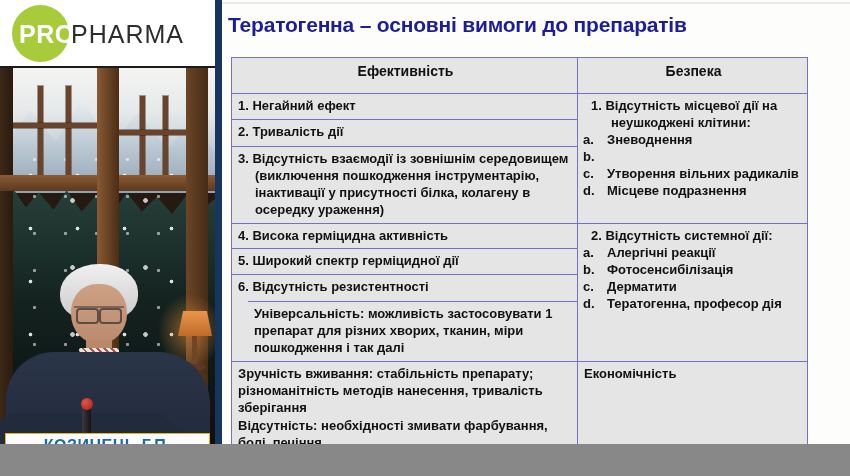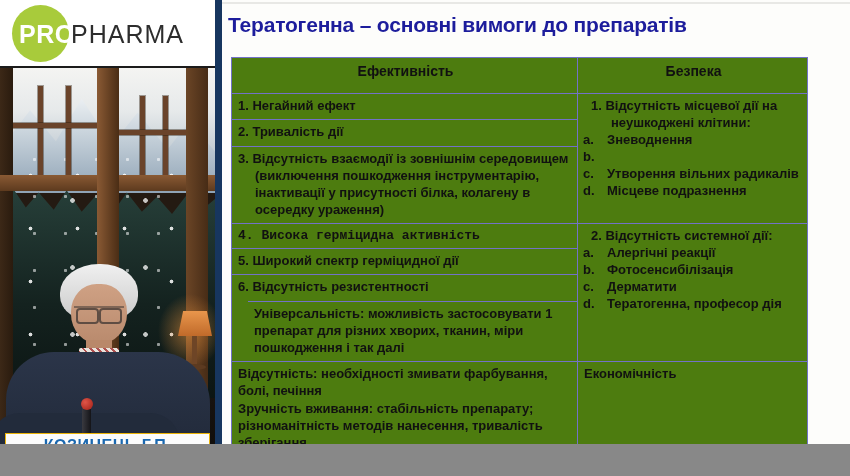--- a/index.html
+++ b/index.html
@@ -65,28 +65,28 @@
   .mic-tip{left:81px;top:330px;width:12px;height:12px;border-radius:50%;background:radial-gradient(circle at 35% 35%,#e05548,#a01f16);}
   .plate-name{left:5px;top:365px;width:205px;height:25px;background:#fcfcfc;border:1px solid #eab308;z-index:20;text-align:center;line-height:23px;font-weight:700;font-size:16px;color:var(--nameblue);letter-spacing:.5px;}
   .plate-title{left:5px;top:390px;width:205px;height:18px;background:var(--plateblue);z-index:20;text-align:center;line-height:18px;font-weight:700;font-size:12px;color:#fff;letter-spacing:.3px;}
 
   
   .slide{position:absolute;left:222px;top:0;width:628px;height:476px;background:#fdfdfb;}
   .slide-topline{position:absolute;left:0;top:2px;width:100%;height:2px;background:#e8e8e5;}
   .slide-strip{position:absolute;left:0;bottom:0;width:100%;height:6px;background:#d9d6d0;}
   .slide-title{position:absolute;left:6px;top:13px;font-size:21px;font-weight:700;color:var(--title);letter-spacing:-.2px;}
 
-  .tbl{position:absolute;left:9px;top:57px;width:577px;display:flex;border:1px solid var(--bd);background:#4d7c0f;}
+  .tbl{position:absolute;left:9px;top:57px;width:577px;display:flex;border:1px solid var(--bd);background:#e5e5e5;}
   .col{display:flex;flex-direction:column;}
   .colL{width:346px;border-right:1px solid var(--bd);}
   .colR{flex:1;}
   .c{padding:3px 4px 0 6px;font-size:13px;line-height:17px;font-weight:700;color:#111;}
   .c + .c{border-top:1px solid var(--bd);}
   .hd{text-align:center;padding-top:5px;font-size:14px;}
-  .hH{height:35px;} .h1{height:26px;} .h2{height:27px;} .h3{height:77px;} .h4{height:25px;font-family:Liberation Mono, monospace;}
+  .hH{height:35px;} .h1{height:26px;} .h2{height:27px;} .h3{height:77px;} .h4{height:25px;}
   .h5{height:26px;} .h6{height:27px;} .h7{height:60px;margin-left:16px;} .h8{height:97px;}
   .hb1{height:130px;padding-left:3px;} .hb2{height:138px;padding-left:3px;} .hb3{height:97px;}
   .hang{padding-left:23px;text-indent:-17px;}
   .rhead{padding-left:30px;text-indent:-20px;}
   .it{display:flex;}
   .it .m{width:26px;flex:none;padding-left:2px;}
   .it .t{flex:1;}
   .c p{margin:0;}
   .h8 p + p{margin-top:1px;}
 </style>
@@ -146,22 +146,22 @@
       <div class="col colL">
         <div class="c hd hH">Ефективність</div>
         <div class="c h1">1. Негайний ефект</div>
         <div class="c h2">2. Тривалість дії</div>
         <div class="c h3 hang">3. Відсутність взаємодії із зовнішнім середовищем (виключення пошкодження інструментарію, інактивації у присутності білка, колагену в осередку ураження)</div>
         <div class="c h4">4. Висока герміцидна активність</div>
         <div class="c h5">5. Широкий спектр герміцидної дії</div>
         <div class="c h6">6. Відсутність резистентності</div>
         <div class="c h7">Універсальність: можливість застосовувати 1 препарат для різних хворих, тканин, міри пошкодження і так далі</div>
         <div class="c h8">
+          <p>Зручність вживання: стабільність препарату; різноманітність методів нанесення, тривалість зберігання</p>
           <p>Відсутність: необхідності змивати фарбування, болі, печіння</p>
-          <p>Зручність вживання: стабільність препарату; різноманітність методів нанесення, тривалість зберігання</p>
         </div>
       </div>
 
       <div class="col colR">
         <div class="c hd hH">Безпека</div>
 
         <div class="c hb1">
           <p class="rhead">1. Відсутність місцевої дії на неушкоджені клітини:</p>
           <div class="it">
             <span class="m">a.</span>

